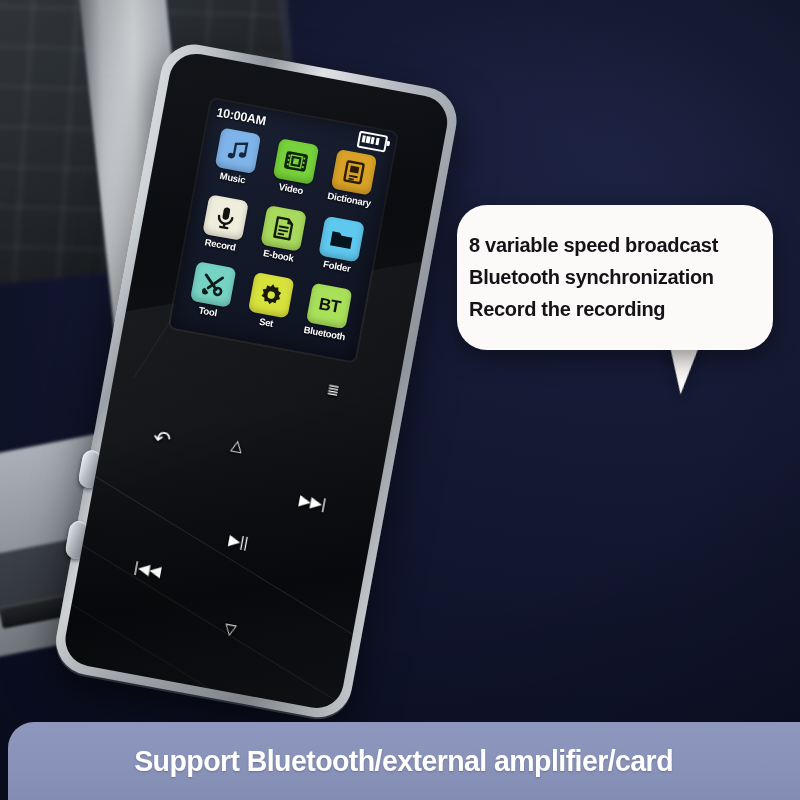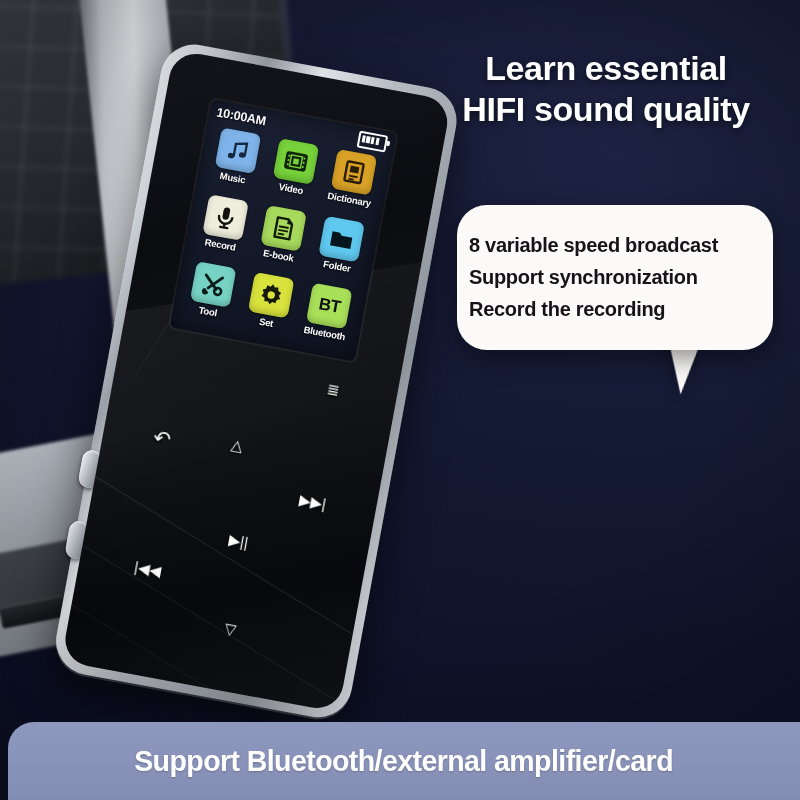--- a/index.html
+++ b/index.html
@@ -391,30 +391,26 @@
         <div class="tbtn t-next">▶▶|</div>
         <div class="tbtn t-play">▶||</div>
         <div class="tbtn t-prev">|◀◀</div>
         <div class="tbtn t-voldown">▽</div>
       </div>
     </div>
   </div>
 
   <div class="bg-vignette"></div>
 
-  <div class="headline">
-    <div>Learn essential</div>
-    <div>HIFI sound quality</div>
-  </div>
 
   <div class="bubble-tail"></div>
   <div class="bubble">
     <div class="bubble-lines">
       <div class="bline">8 variable speed broadcast</div>
-      <div class="bline">Support synchronization</div>
+      <div class="bline">Bluetooth synchronization</div>
       <div class="bline">Record the recording</div>
     </div>
   </div>
 
   <div class="banner">
     <div class="banner-text">Support Bluetooth/external amplifier/card</div>
   </div>
 
 </div>
 

